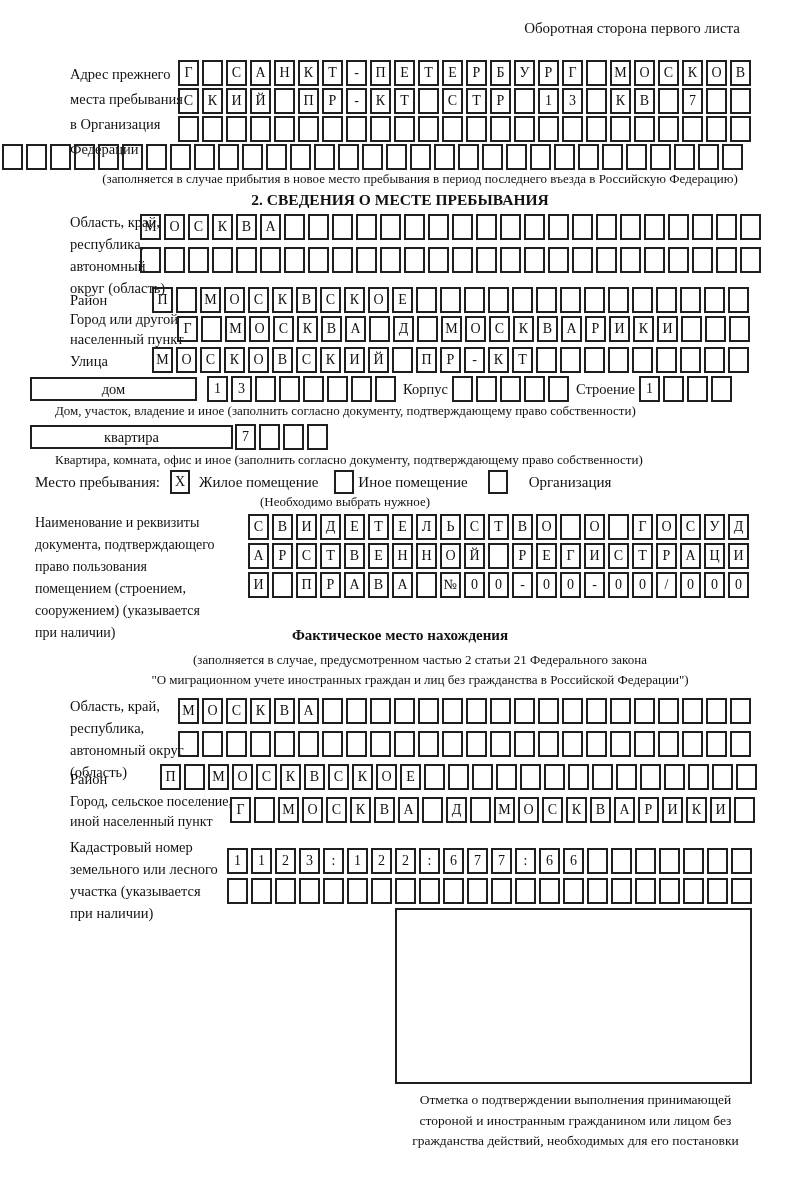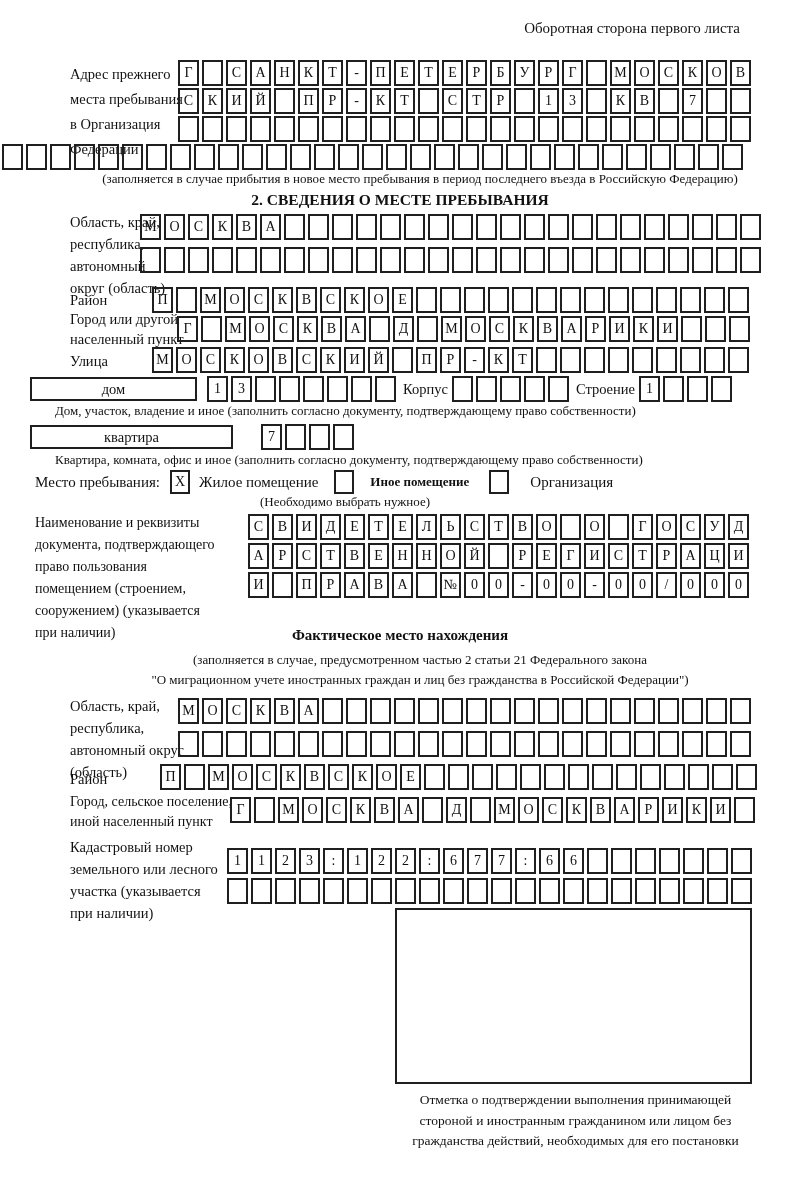--- a/index.html
+++ b/index.html
@@ -337,36 +337,36 @@
     <div class="cellrow">
         <span class="cell">1</span>
         <span class="cell"></span>
         <span class="cell"></span>
         <span class="cell"></span>
       </div>
   </div>
   <div class="abs note" style="left:35px; top:403px;">Дом, участок, владение и иное (заполнить согласно документу, подтверждающему право собственности)</div>
 
   <div class="abs flexrow" style="left:30px; top:424px;">
-    <div class="wbox" style="width:203px; margin-right:28px;">квартира</div>
+    <div class="wbox" style="width:203px; margin-right:2px;">квартира</div>
     <div class="cellrow">
         <span class="cell">7</span>
         <span class="cell"></span>
         <span class="cell"></span>
         <span class="cell"></span>
       </div>
   </div>
   <div class="abs note" style="left:35px; top:452px;">Квартира, комната, офис и иное (заполнить согласно документу, подтверждающему право собственности)</div>
 
   <div class="abs flexrow" style="left:35px; top:470px;">
     <div class="lbl" style="font-size:15px; margin-right:10px;">Место пребывания:</div>
     <div class="chk">X</div>
     <div class="lbl" style="font-size:15px; margin:0 16px 0 9px;">Жилое помещение</div>
     <div class="chk"></div>
-    <div class="lbl" style="font-size:13px; margin:0 20px 0 16px;font-weight:bold;">Иное помещение</div>
+    <div class="lbl" style="font-size:15px; margin:0 20px 0 4px;">Иное помещение</div>
     <div class="chk"></div>
     <div class="lbl" style="font-size:15px; margin-left:21px;">Организация</div>
   </div>
   <div class="abs note" style="left:150px; top:494px; width:350px; text-align:center;">(Необходимо выбрать нужное)</div>
 
   <div class="abs lbl" style="left:35px; top:512px; font-size:14px;">
     <div>Наименование и реквизиты</div>
     <div>документа, подтверждающего</div>
     <div>право пользования</div>
     <div>помещением (строением,</div>

